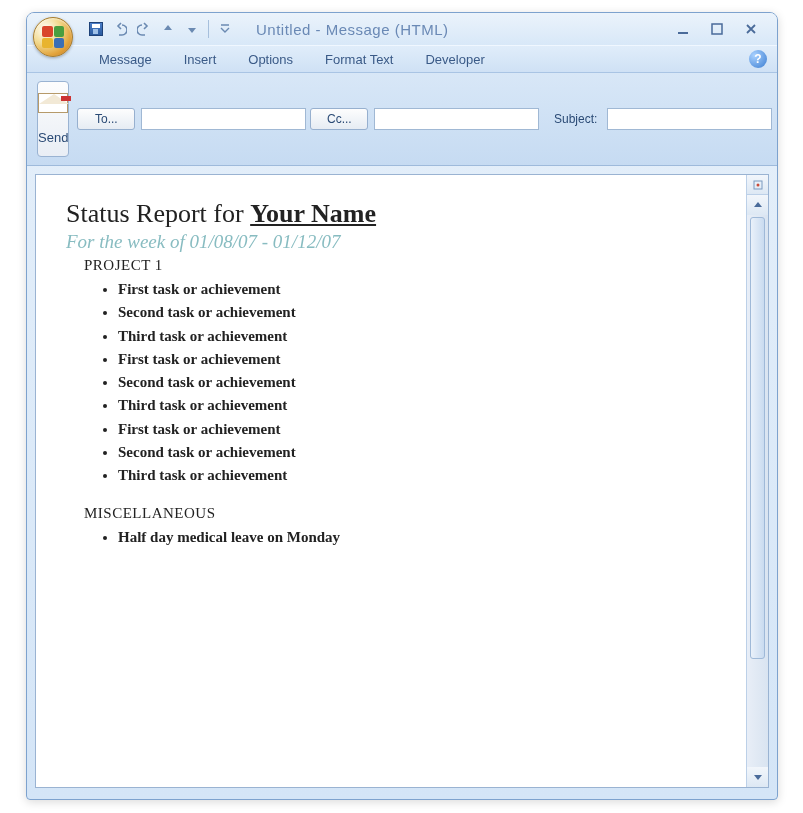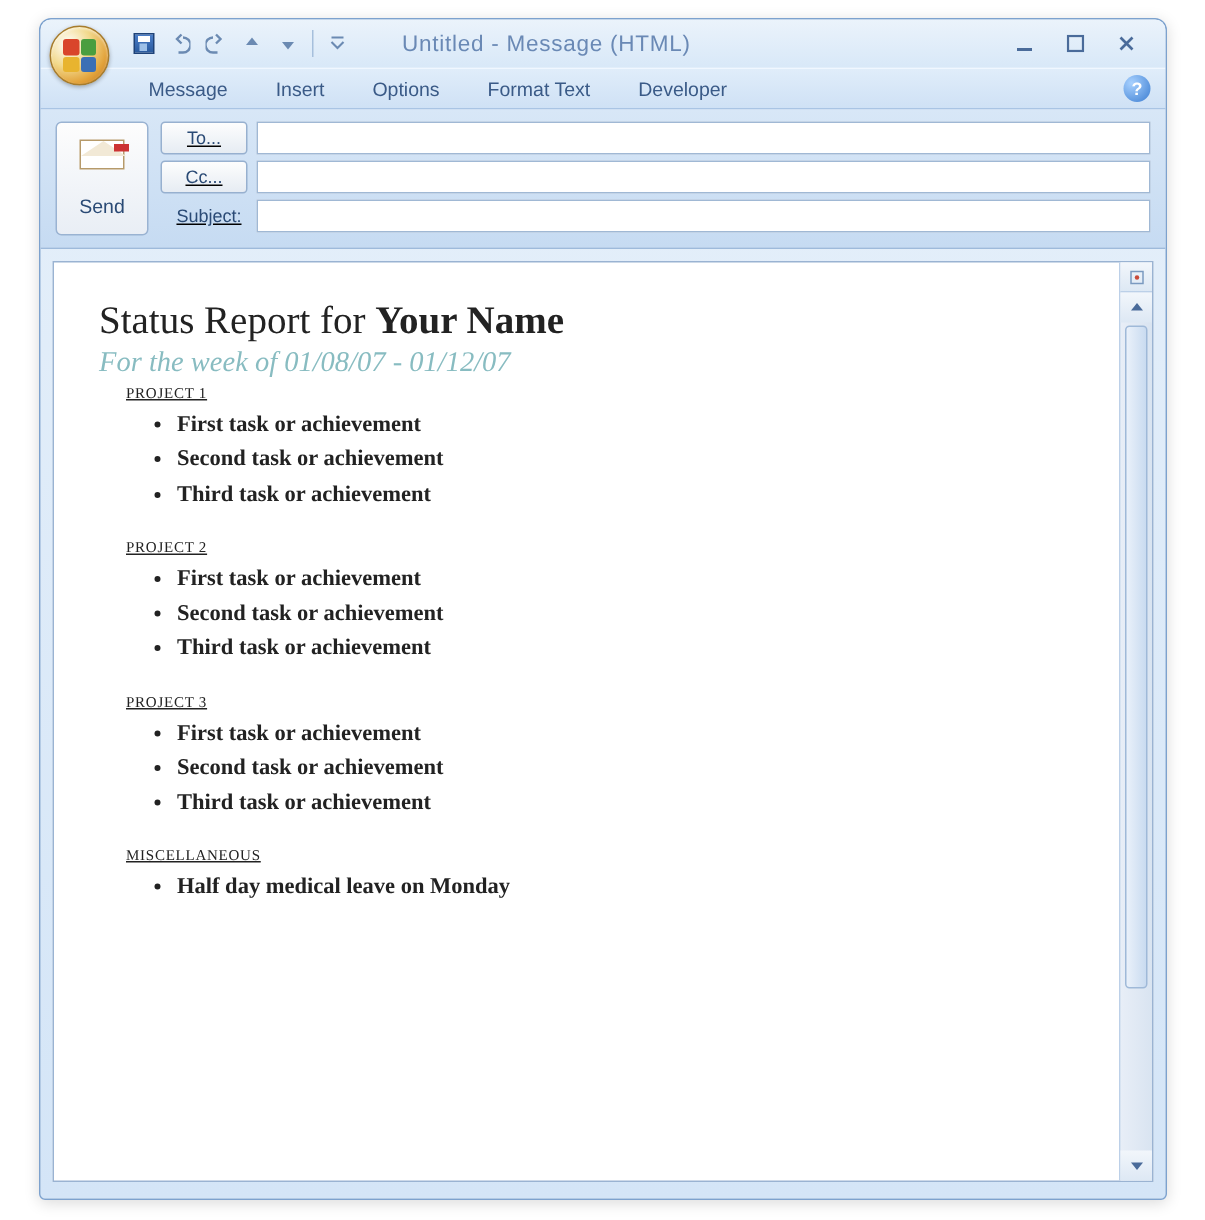--- a/index.html
+++ b/index.html
@@ -23,21 +23,20 @@
     overflow: hidden;
   }
   
   .titlebar {
     height: 32px;
     background: linear-gradient(to bottom, #ebf3fb 0%, #d8e8f8 100%);
     display: flex;
     align-items: center;
     padding: 0 6px;
     position: relative;
-    gap: 12px;
   }
   .office-button {
     width: 40px;
     height: 40px;
     border-radius: 50%;
     background: radial-gradient(circle at 30% 30%, #fff, #f2d98c 40%, #e2a23a 70%, #b86b1a);
     position: absolute;
     left: 6px;
     top: 4px;
     z-index: 10;
@@ -197,23 +196,21 @@
   .send-icon::after{
     content:"";
     position:absolute;
     top:2px; right:-4px;
     width:10px; height:5px;
     background:#c33;
   }
   .fields {
     flex:1;
     display:flex;
-    flex-direction:column;
     gap:4px;
-    text-decoration:underline;
   }
   .field-row {
     display:flex;
     align-items:center;
     gap:6px;
   }
   .field-btn {
     width: 58px;
     height: 22px;
     background: linear-gradient(to bottom,#fdfdfd,#e6ecf3);
@@ -257,35 +254,35 @@
     font-family: Georgia, 'Times New Roman', serif;
     color:#222;
   }
   .doc-title {
     font-size: 26px;
     font-weight: normal;
     margin-bottom:2px;
   }
   .doc-title .name {
     font-weight: bold;
+    text-decoration: underline;
   }
   .doc-subtitle {
     font-size: 19px;
     font-style: italic;
     color:#88bcc1;
   }
   .section-head {
-    font-size: 10px;
+    font-size: 15px;
     font-weight: normal;
     letter-spacing: 0.5px;
     margin-top: 18px;
     margin-bottom: 4px;
     margin-left: 18px;
     font-variant: small-caps;
-    text-decoration: underline;
   }
   .section-head:first-of-type { margin-top: 4px; }
   ul.tasks {
     list-style: disc;
     margin-left: 52px;
     font-size: 15px;
     line-height: 1.55;
     font-weight: bold;
   }
   
@@ -433,27 +430,25 @@
         <span>Status Report for </span><span class="name">Your Name</span>
       </div>
       <div class="doc-subtitle">For the week of 01/08/07 - 01/12/07</div>
       <div id="sections">
           <div class="section-head">PROJECT 1</div>
           <ul class="tasks">
             <li>First task or achievement</li>
             <li>Second task or achievement</li>
             <li>Third task or achievement</li>
           </ul>
-          <div class="section-head">PROJECT 2</div>
           <ul class="tasks">
             <li>First task or achievement</li>
             <li>Second task or achievement</li>
             <li>Third task or achievement</li>
           </ul>
-          <div class="section-head">PROJECT 3</div>
           <ul class="tasks">
             <li>First task or achievement</li>
             <li>Second task or achievement</li>
             <li>Third task or achievement</li>
           </ul>
           <div class="section-head">MISCELLANEOUS</div>
           <ul class="tasks">
             <li>Half day medical leave on Monday</li>
           </ul>
         </div>

